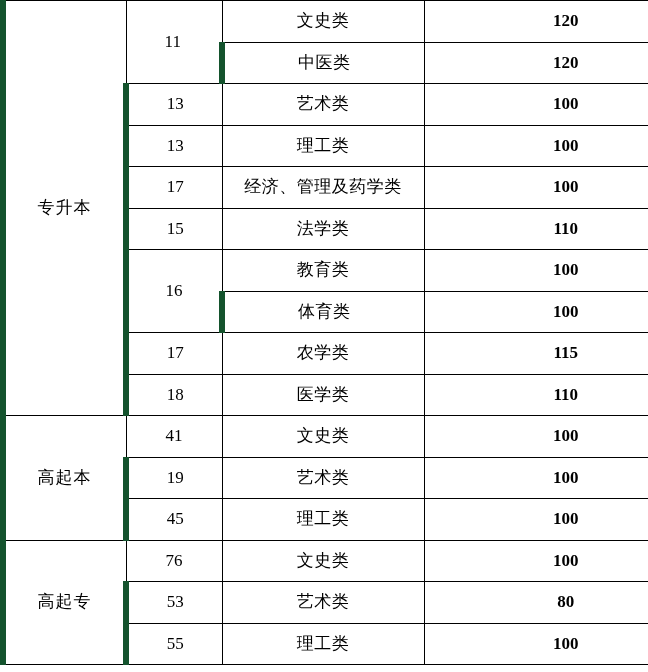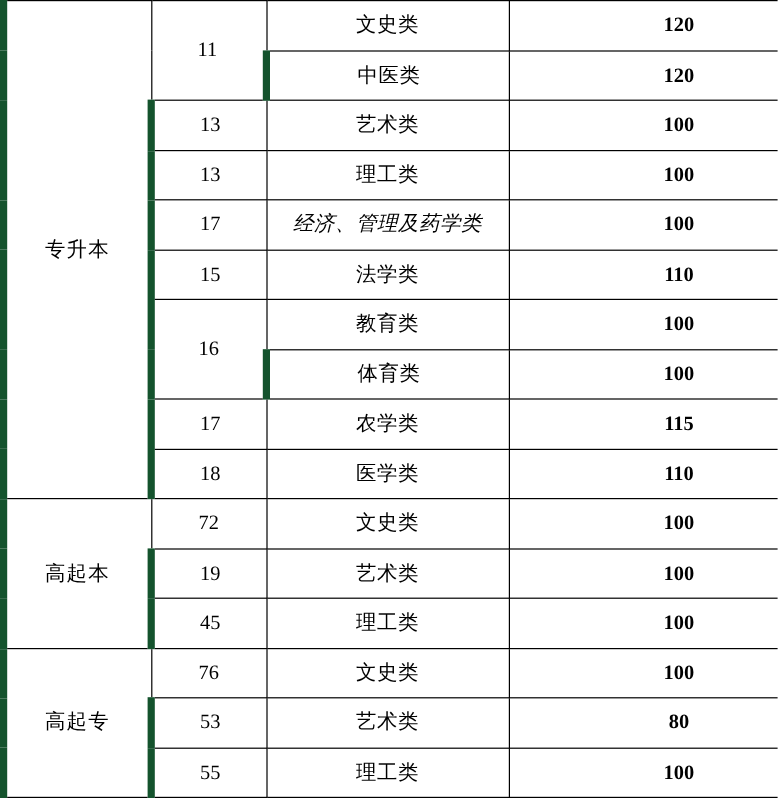--- a/index.html
+++ b/index.html
@@ -53,21 +53,20 @@
   
   #score-table tr td:first-child {
     border-left: 6px solid #14532d;
   }
   #score-table tr td:last-child {
     border-right: 2px solid #000000;
   }
   .narrow-cat {
     font-size: 16px;
     letter-spacing: 0;
-    font-style: italic;
   }
 </style>
 </head>
 <body>
 
 <table id="score-table">
   <tbody>
 
     <tr>
       <td class="col-level" rowspan="10">专升本</td>
@@ -123,21 +122,21 @@
     </tr>
 
     <tr>
       <td class="col-code">18</td>
       <td class="col-category">医学类</td>
       <td class="col-score">110</td>
     </tr>
 
     <tr>
       <td class="col-level" rowspan="3">高起本</td>
-      <td class="col-code">72</td>
+      <td class="col-code">41</td>
       <td class="col-category">文史类</td>
       <td class="col-score">100</td>
     </tr>
 
     <tr>
       <td class="col-code">19</td>
       <td class="col-category">艺术类</td>
       <td class="col-score">100</td>
     </tr>
 

